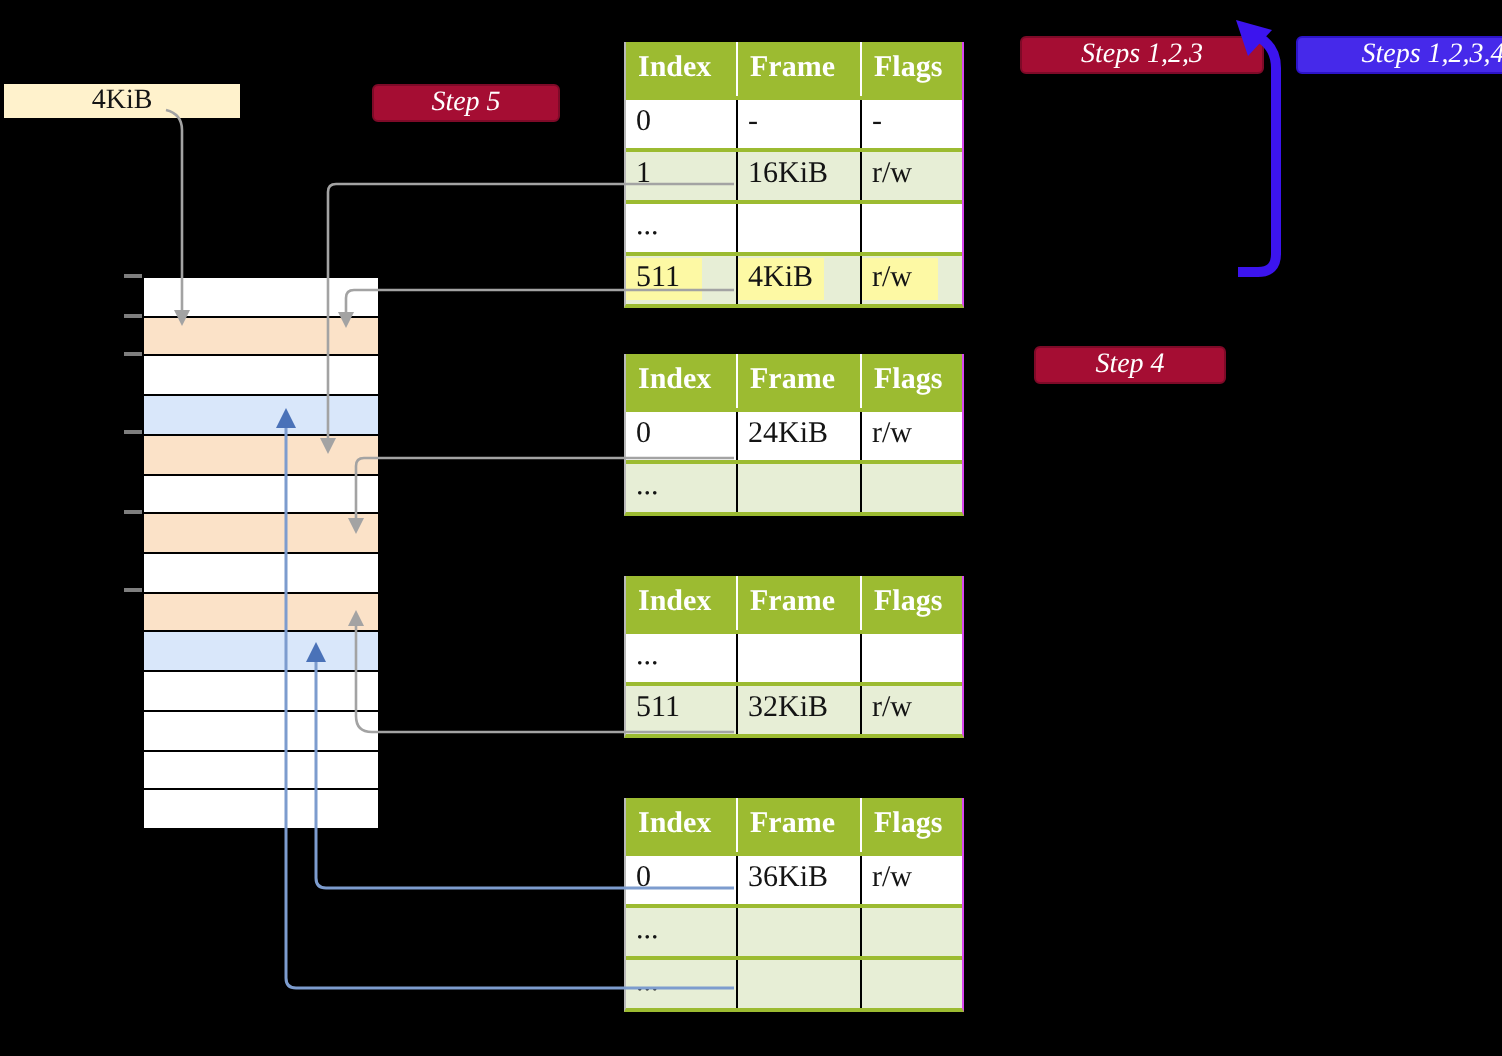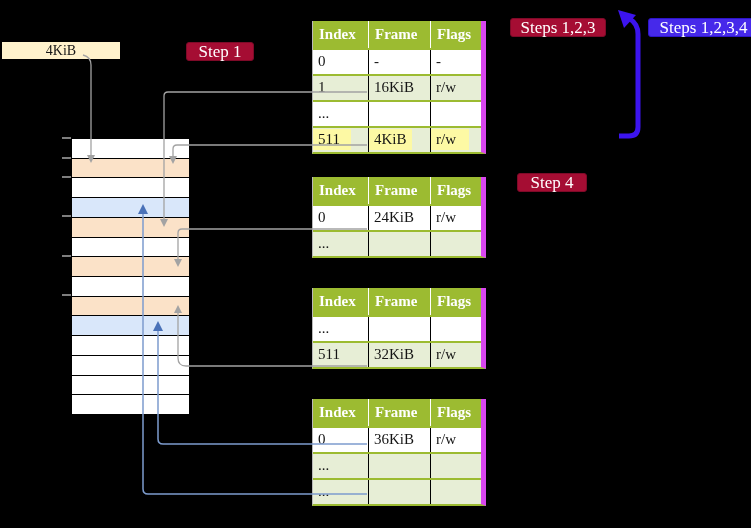--- a/index.html
+++ b/index.html
@@ -4,42 +4,42 @@
 <style>
   html,body{margin:0;padding:0;background:#000;}
   #stage{position:relative;width:751px;height:528px;background:#000;overflow:hidden;
          font-family:"Liberation Serif","DejaVu Serif",serif;}
 
   
   .frame-label{position:absolute;left:2px;top:42px;width:118px;height:17px;
     background:var(--label-cream);color:#141414;font-size:14px;line-height:17px;text-align:center;}
 
   
-  .badge{position:absolute;height:15px;border-radius:3px;color:#fff;font-size:17px;
-    line-height:15px;text-align:center;padding:1px 7px;box-sizing:content-box;}
+  .badge{position:absolute;height:15px;border-radius:3px;color:#fff;font-size:14px;
+    line-height:15px;text-align:center;padding:1px 20px;box-sizing:content-box;font-style:italic;}
   .badge.red{background:var(--badge-red);border:1px solid #7e0a28;}
   .badge.blue{background:var(--badge-blue);border:1px solid #2d14c9;}
   .badge.b-step0{left:186px;top:42px;width:52px;}
   .badge.b-steps123{left:510px;top:18px;width:80px;}
   .badge.b-steps1234{left:648px;top:18px;width:95px;}
   .badge.b-step4{left:517px;top:157px;width:54px;margin-top:16px;}
 
   
   .memory-strip{position:absolute;left:71px;top:138px;width:119px;height:277px;
     border:1px solid #000;background:#fff;display:flex;flex-direction:column;box-sizing:border-box;}
   .mrow{flex:1;border-top:1px solid #000;}
   .mrow:first-child{border-top:none;}
   .mrow.white{background:#ffffff;}
   .mrow.peach{background:var(--frame-peach);}
   .mrow.blue{background:var(--frame-blue);}
   .tick{position:absolute;width:9px;height:2px;background:#7e7e7e;left:62px;}
 
   
   .ptable{position:absolute;left:312px;width:168px;background:#fff;
-    border-left:1px solid #b9b9b9;border-right:5px solid #d946ef;
+    border-left:1px solid #b9b9b9;border-right:1px solid #d946ef;
     border-bottom:2px solid var(--table-header-green);box-sizing:content-box;}
   .pt1{top:21px;} .pt2{top:177px;} .pt3{top:288px;} .pt4{top:399px;}
   .pt-head{display:flex;height:27px;background:var(--table-header-green);}
   .pt-hcell{color:#fff;font-weight:bold;font-size:15px;line-height:27px;padding-left:6px;box-sizing:border-box;}
   .pt-hcell:nth-child(1){width:55px;}
   .pt-hcell:nth-child(2){width:62px;border-left:1.5px solid #fff;}
   .pt-hcell:nth-child(3){width:49px;border-left:1.5px solid #fff;}
   .pt-row{display:flex;height:26px;border-top:2px solid var(--table-header-green);box-sizing:border-box;}
   .pt-row.white{background:#fff;}
   .pt-row.green{background:var(--table-row-green);}
@@ -59,21 +59,21 @@
   .bigarrow{stroke:var(--arrow-indigo);stroke-width:5;fill:none;}
   .bigarrow-head{fill:var(--arrow-indigo);stroke:none;}
 </style>
 </head>
 <body>
 
 <div id="stage">
 
   <div class="frame-label">4KiB</div>
 
-  <div class="badge red b-step0">Step 1</div>
+  <div class="badge red b-step0">Step 5</div>
   <div class="badge red b-steps123">Steps 1,2,3</div>
   <div class="badge blue b-steps1234">Steps 1,2,3,4</div>
   <div class="badge red b-step4">Step 4</div>
 
   <div class="memory-strip">
       <div class="mrow white"></div>
       <div class="mrow peach"></div>
       <div class="mrow white"></div>
       <div class="mrow blue"></div>
       <div class="mrow peach"></div>

